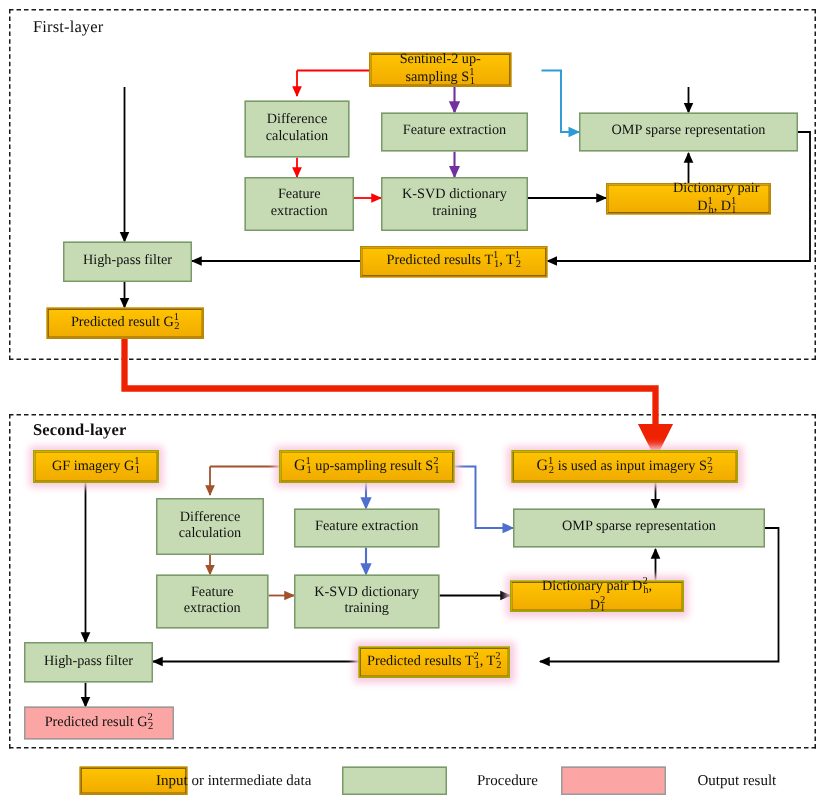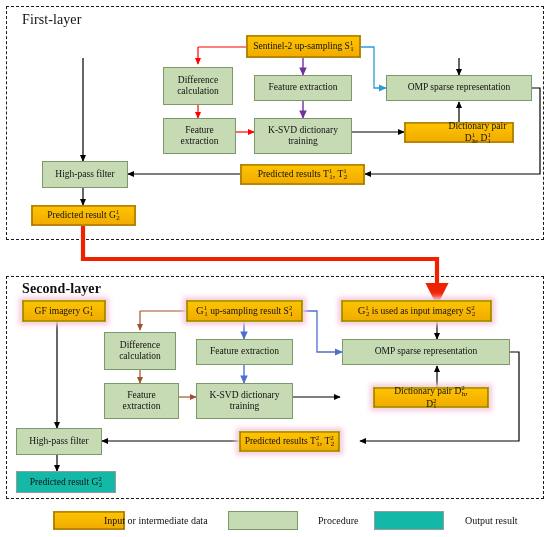--- a/index.html
+++ b/index.html
@@ -21,21 +21,21 @@
   }
   
   .panel {
     position: absolute;
     border: 1px dashed #1a1a1a;
     box-sizing: border-box;
     background: transparent;
   }
   .panel-label {
     position: absolute;
-    font-size: 14px;
+    font-size: 11px;
     color: #111;
     white-space: nowrap;
     letter-spacing: 0.1px;
   }
   
   .node {
     position: absolute;
     box-sizing: border-box;
     display: flex;
     align-items: center;
@@ -52,21 +52,21 @@
     background: #f5b800;
     background-image: linear-gradient(180deg, #ffc400 0%, #f0ab00 100%);
     border: 1px solid #b8860b;
     box-shadow: 0 0 0 0.6px #8a6400 inset;
   }
   .type-proc {
     background: #c6dbb4;
     border: 1px solid #7b9a6a;
   }
   .type-out {
-    background: #14b8a6;
+    background: #fca5a5;
     border: 1px solid #9a9a9a;
   }
   
   .glow {
     box-shadow: 0 0 5px 3px #f9c9df, 0 0 0 0.6px #8a6400 inset;
     border-color: #9aa800;
     font-family: Liberation Serif, serif;
   }
   .glow.type-data {
     border: 1px solid #9aa800;
@@ -190,21 +190,21 @@
 
       <path d="M510,352 L519,352 L519,441 L360,441" stroke="#000000" stroke-width="1.2" marker-end="url(#ah-black)"></path>
 
       <path d="M239,441 L102,441" stroke="#000000" stroke-width="1.2" marker-end="url(#ah-black)"></path>
 
       <path d="M57,455 L57,471" stroke="#000000" stroke-width="1.2" marker-end="url(#ah-black)"></path>
     </g>
   </svg>
 
 
-  <div class="node type-data" style="left:246px; top:35px; width:115px; height:23px;">
+  <div class="node type-data" style="left:246px; top:35px; width:95px; height:23px;">
     <span class="txt"><span>Sentinel-2 up-sampling S</span><span class="bigvar"><sup>1</sup><sub style="margin-left:-0.45em">1</sub></span></span>
   </div>
 
 
   <div class="node type-proc" style="left:163px; top:67px; width:70px; height:38px;">
     <span class="txt">Difference calculation</span>
   </div>
 
   <div class="node type-proc" style="left:254px; top:75px; width:98px; height:26px;">
     <span class="txt">Feature extraction</span>
@@ -263,21 +263,21 @@
   </div>
 
   <div class="node type-proc" style="left:104px; top:383px; width:75px; height:36px;">
     <span class="txt">Feature extraction</span>
   </div>
 
   <div class="node type-proc" style="left:196px; top:383px; width:97px; height:36px;">
     <span class="txt">K-SVD dictionary training</span>
   </div>
 
-  <div class="node type-data glow" style="left:340px; top:387px; width:116px; height:21px;margin-left:33px;">
+  <div class="node type-data glow" style="left:340px; top:387px; width:116px; height:21px;">
     <span class="txt"><span>Dictionary pair D</span><span class="bigvar"><sup>2</sup><sub style="margin-left:-0.42em">h</sub></span><span>, D</span><span class="bigvar"><sup>2</sup><sub style="margin-left:-0.38em">l</sub></span></span>
   </div>
 
   <div class="node type-proc" style="left:16px; top:428px; width:86px; height:27px;">
     <span class="txt">High-pass filter</span>
   </div>
 
   <div class="node type-data glow" style="left:239px; top:431px; width:101px; height:21px;">
     <span class="txt"><span>Predicted results T</span><span class="bigvar"><sup>2</sup><sub style="margin-left:-0.42em">1</sub></span><span>, T</span><span class="bigvar"><sup>2</sup><sub style="margin-left:-0.42em">2</sub></span></span>
   </div>

